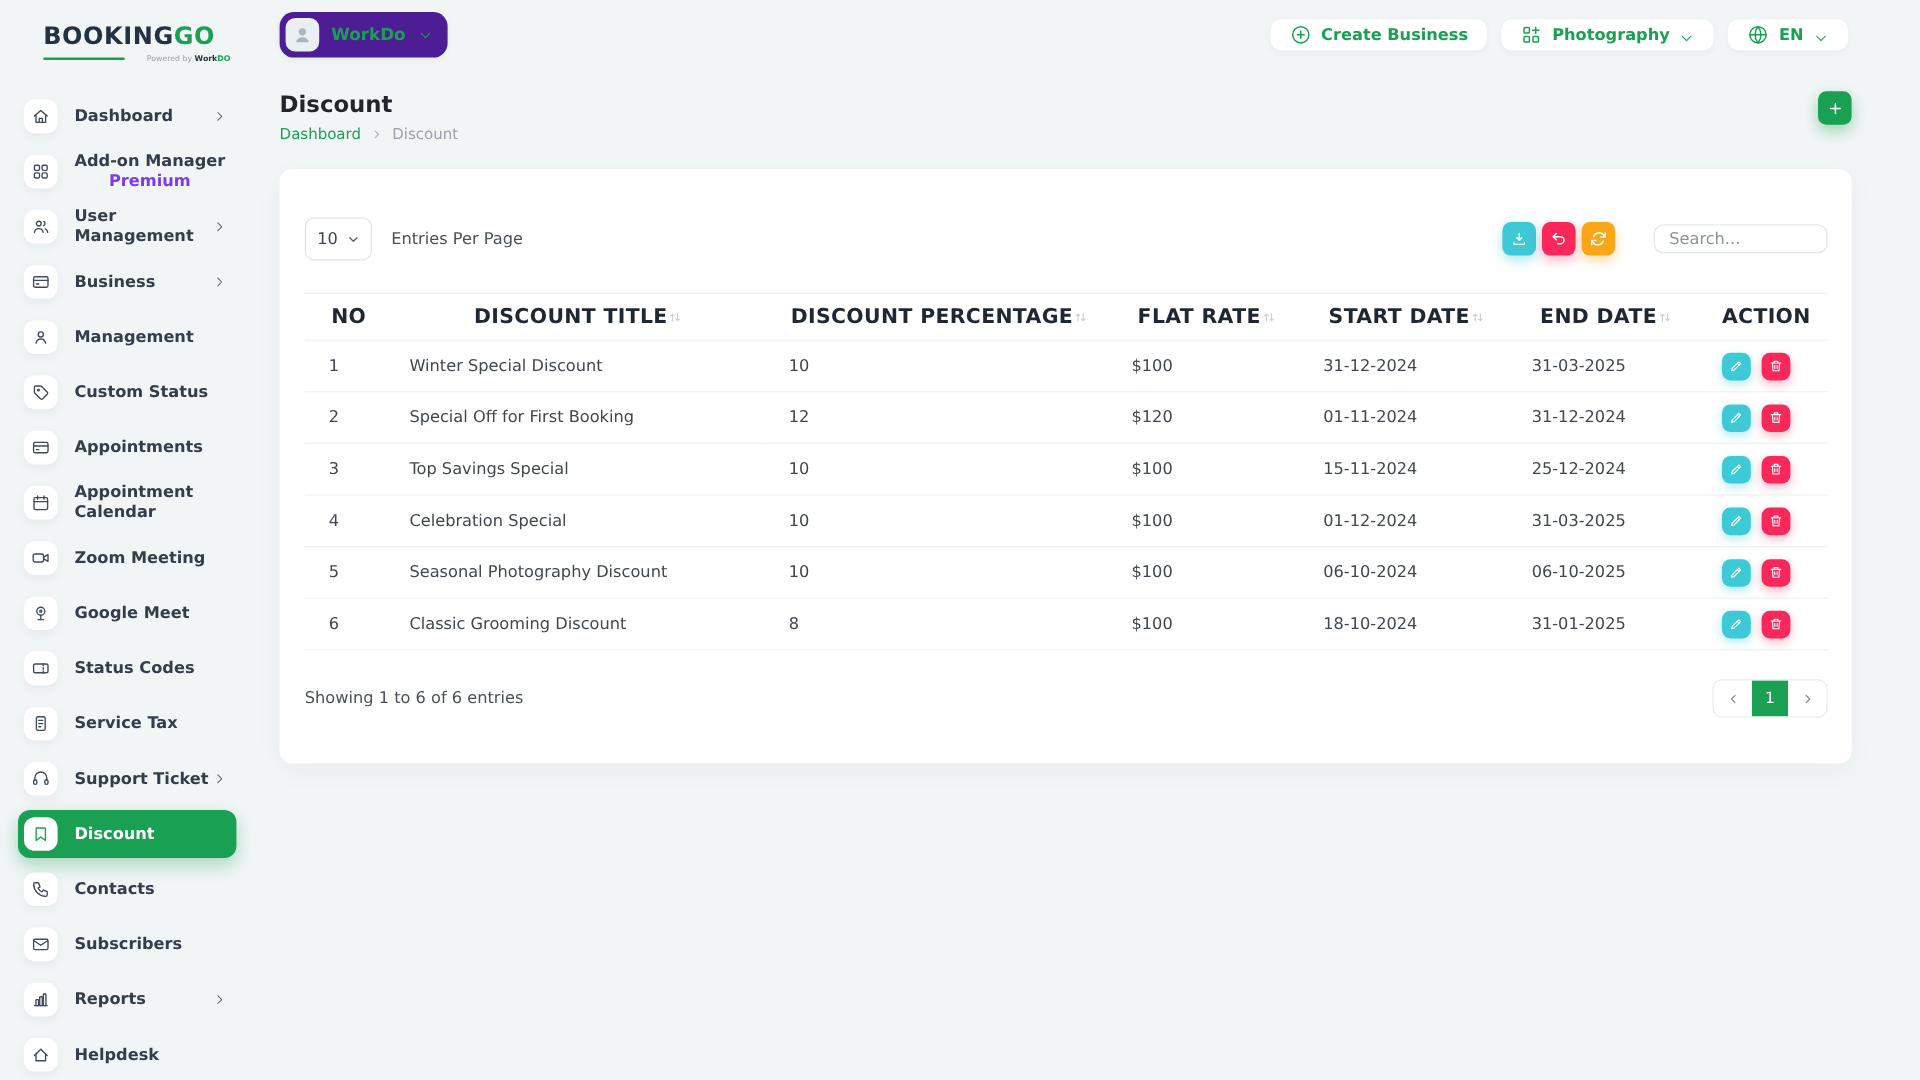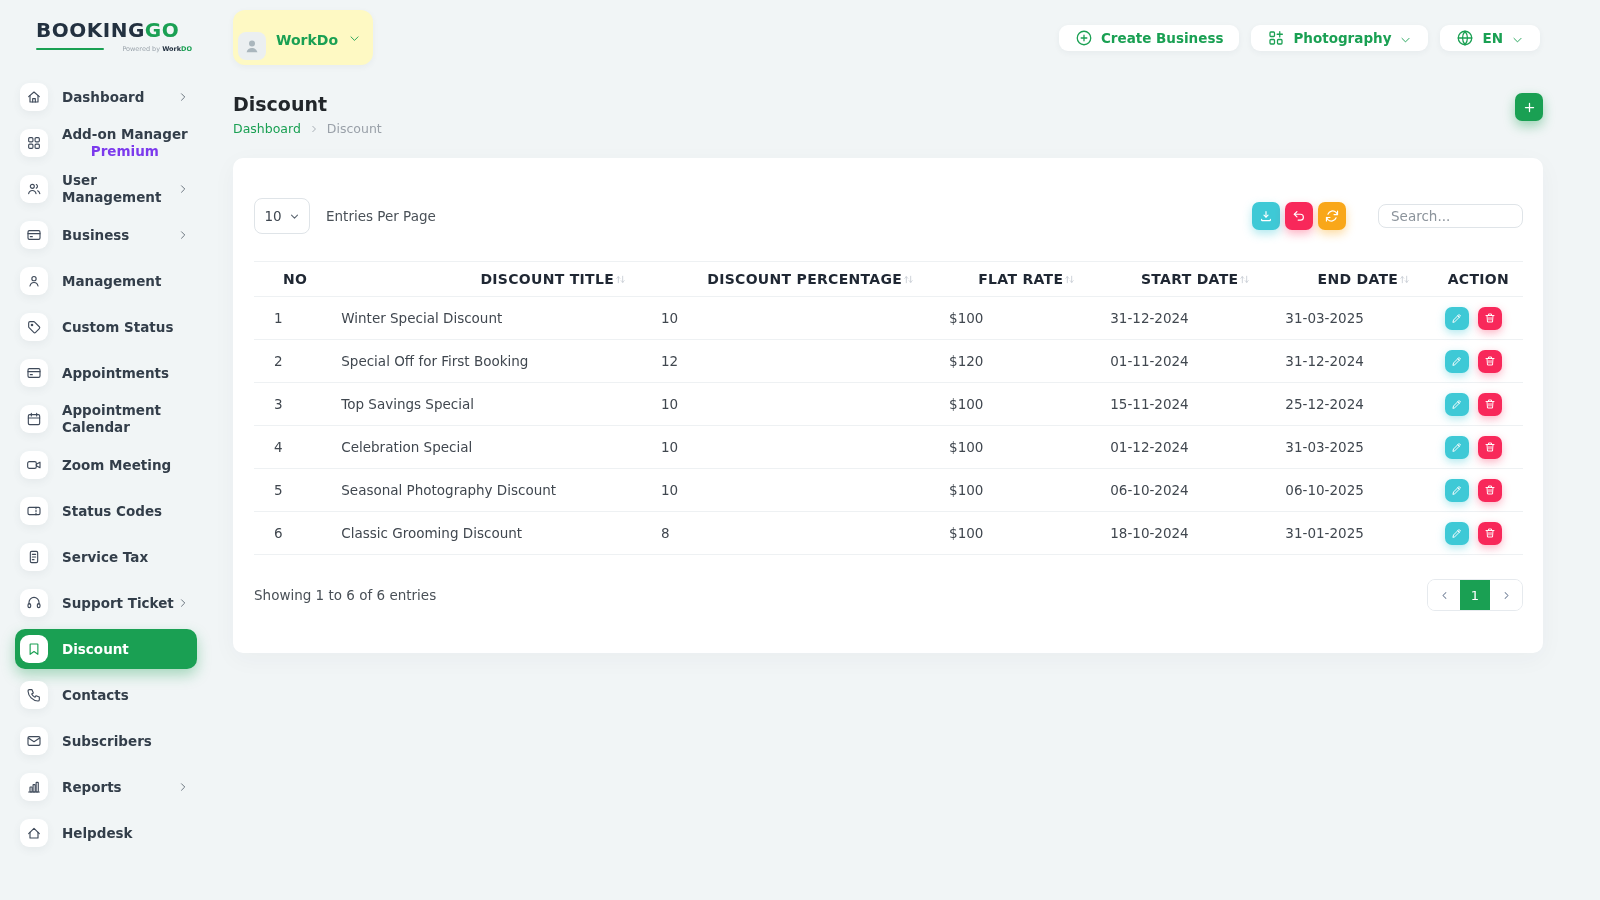--- a/index.html
+++ b/index.html
@@ -31,21 +31,21 @@
   .nav-caret { margin-left:auto; margin-right:8px; color:#55606c; display:flex; }
   .nav-caret svg { width:12px; height:12px; }
   .nav-item.active { background:#1aa053; box-shadow:0 6px 14px rgba(26,160,83,.35); }
   .nav-item.active .nav-ic { color:#1aa053; box-shadow:none; }
   .nav-item.active .nav-label { color:#ffffff; }
   .badge-premium { display:block; text-align:center; color:#7c3aed; font-weight:700; }
 
   
   .main { margin-left:212px; position:relative; }
   .topbar { display:flex; align-items:center; justify-content:space-between; padding:10px 60px 0 21px; }
-  .ws-btn { background:#fef9c3; border-radius:12px; padding:22px 12px 5px 5px; display:flex; align-items:flex-start;
+  .ws-btn { background:#4c1d95; border-radius:12px; padding:5px 12px 5px 5px; display:flex; align-items:center;
             gap:10px; box-shadow:0 2px 6px rgba(46,54,80,.05); cursor:pointer; }
   .ws-avatar { width:28px; height:28px; border-radius:8px; background:#ebeff1; display:flex; align-items:center; justify-content:center; }
   .ws-avatar svg { width:20px; height:20px; }
   .ws-name { color:#1aa053; font-weight:700; font-size:14px; }
   .ws-caret { color:#1aa053; display:flex; } .ws-caret svg { width:13px; height:13px; }
   .tb-right { display:flex; align-items:center; gap:12px; }
   .tb-btn { background:#fff; border:none; border-radius:9px; height:26px; padding:0 16px; display:flex;
             align-items:center; gap:8px; color:#1aa053; font-weight:700; font-size:13.5px;
             font-family:inherit; box-shadow:0 2px 6px rgba(46,54,80,.05); cursor:pointer; }
   .tb-btn svg { width:18px; height:18px; }
@@ -78,21 +78,21 @@
   .sq-btn.info { background:#3ec9d6; box-shadow:0 4px 10px rgba(62,201,214,.4); }
   .sq-btn.danger { background:#f8285a; box-shadow:0 4px 10px rgba(248,40,90,.35); }
   .sq-btn.warning { background:#f9a719; box-shadow:0 4px 10px rgba(249,167,25,.4); }
   .search-input { margin-left:32px; width:145px; height:24px; border:1px solid #dfe4e8; border-radius:8px;
                   padding:0 12px; font-size:13.5px; font-family:inherit; color:#3f4750; outline:none; }
   .search-input::placeholder { color:#8b939b; }
 
   table.grid { width:100%; border-collapse:collapse; margin-top:27px; }
   .grid th { border-top:1px solid #eef1f3; border-bottom:1px solid #eef1f3; padding:9px 14px 9px 20px;
              text-align:left; }
-  .th-in { display:flex; align-items:center; justify-content:flex-end; font-size:14px;
+  .th-in { display:flex; align-items:center; justify-content:center; font-size:17px;
            font-weight:700; color:#1f2733; letter-spacing:.3px; }
   .sort-ic { color:#c8cdd4; display:flex; } .sort-ic svg { width:13px; height:13px; stroke-width:1.6; }
   .grid td { border-bottom:1px solid #eef1f3; padding:0 14px 0 20px; height:43px; font-size:13.5px; color:#40474f; }
   .act-wrap { display:flex; gap:9px; }
   .act-btn { width:24px; height:23px; border:none; border-radius:7px; color:#fff; display:flex;
              align-items:center; justify-content:center; cursor:pointer; }
   .act-btn svg { width:12px; height:12px; stroke-width:1.9; }
   .act-btn.edit { background:#3ec9d6; box-shadow:0 3px 8px rgba(62,201,214,.4); }
   .act-btn.del { background:#f8285a; box-shadow:0 3px 8px rgba(248,40,90,.35); }
 
@@ -224,20 +224,30 @@
     <div class="nav-item">
       <span class="nav-ic">
           <svg class="ic" viewBox="0 0 24 24">
             <rect x="2.5" y="7" width="13" height="10" rx="2.5"></rect>
             <path d="M15.5 11l5.5-3.2v8.4L15.5 13z"></path>
           </svg>
         </span>
       <span class="nav-label">Zoom Meeting</span>
     </div>
 
+    <div class="nav-item">
+      <span class="nav-ic">
+          <svg class="ic" viewBox="0 0 24 24">
+            <circle cx="12" cy="9.5" r="5"></circle>
+            <circle cx="12" cy="9.5" r="1.4"></circle>
+            <path d="M12 14.5v4M8.5 20h7"></path>
+          </svg>
+        </span>
+      <span class="nav-label">Google Meet</span>
+    </div>
 
     <div class="nav-item">
       <span class="nav-ic">
           <svg class="ic" viewBox="0 0 24 24">
             <rect x="3" y="6.5" width="18" height="11" rx="2"></rect>
             <path d="M15 6.5v2.2M15 11v2M15 15.3v2.2"></path>
           </svg>
         </span>
       <span class="nav-label">Status Codes</span>
     </div>

